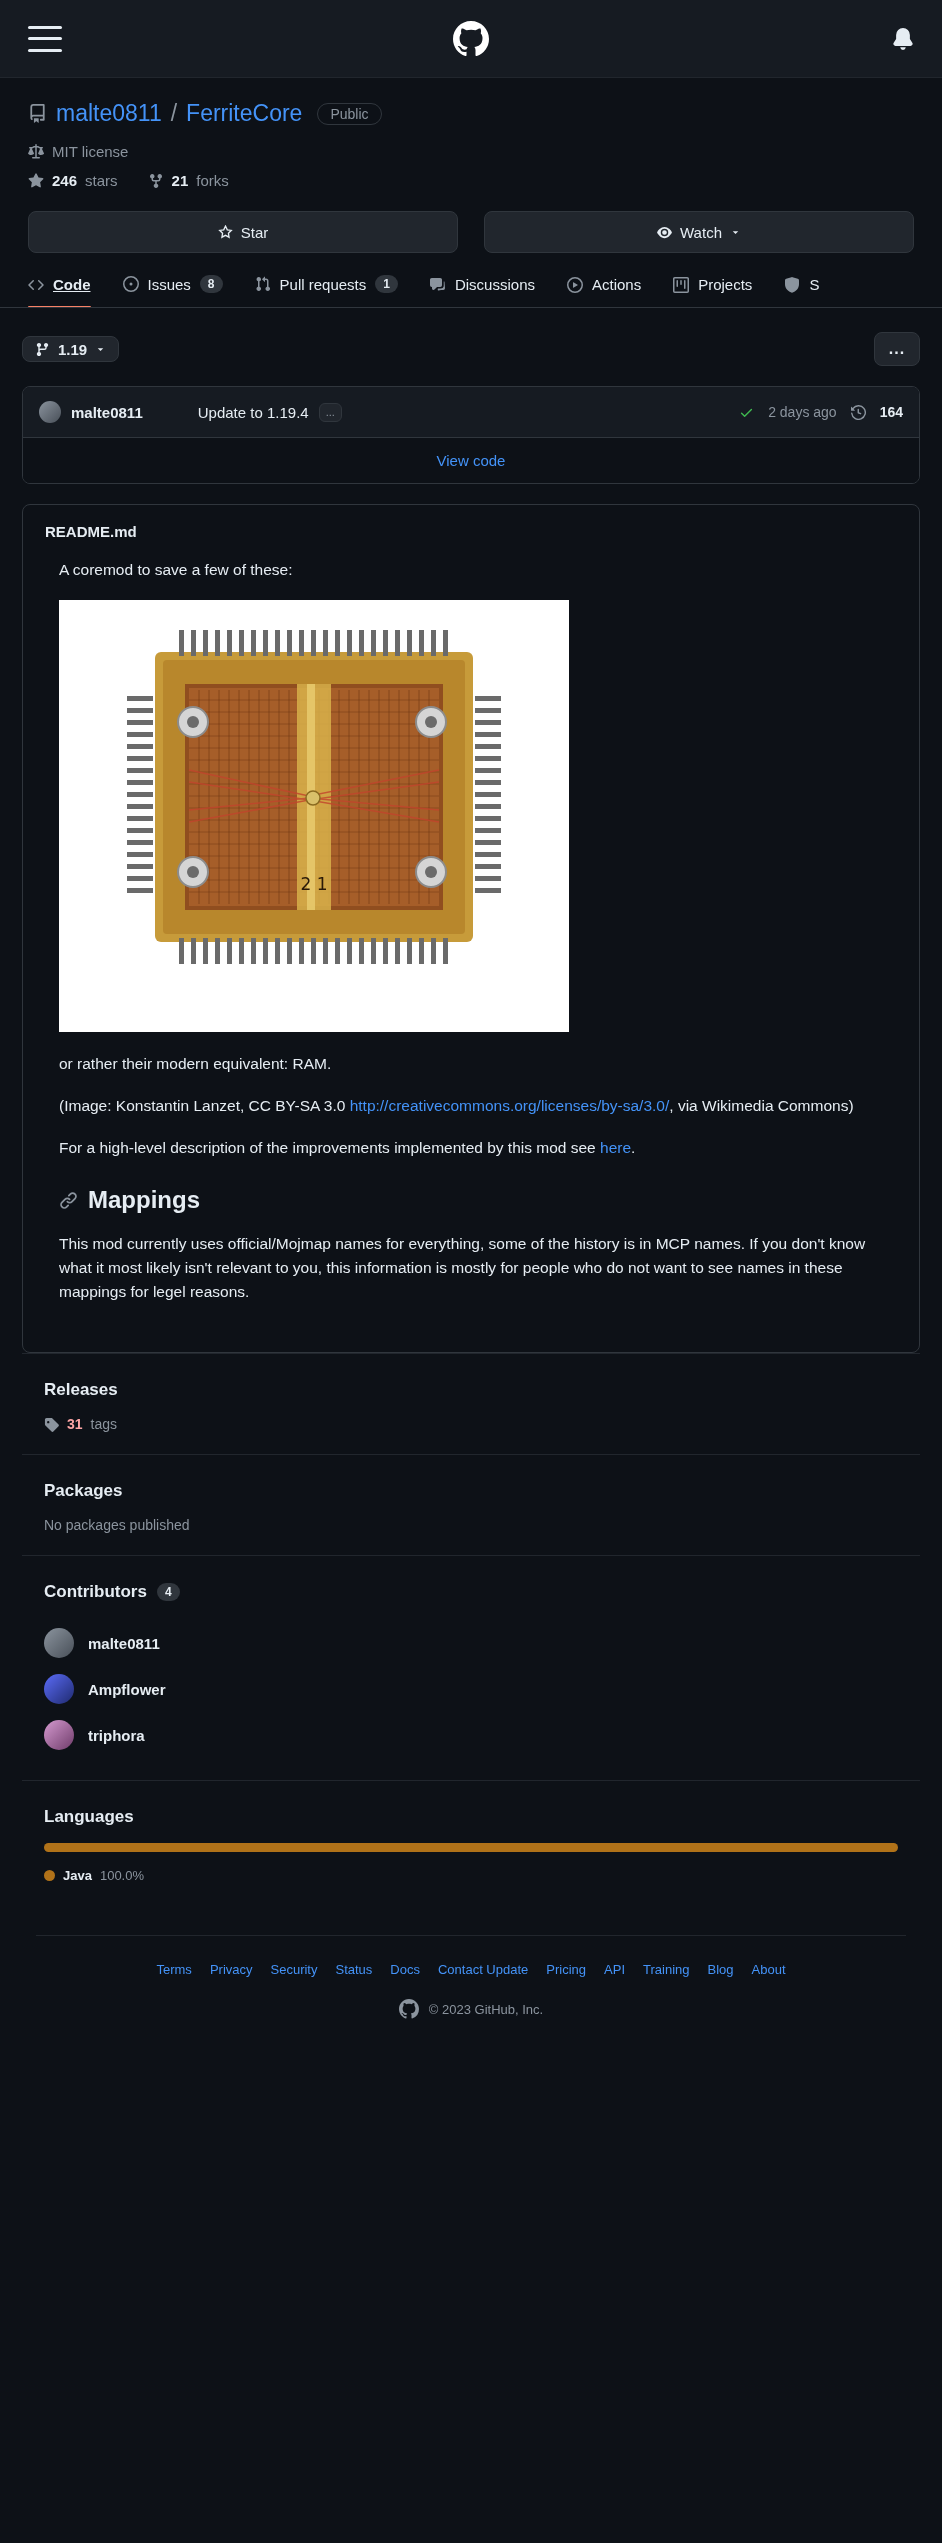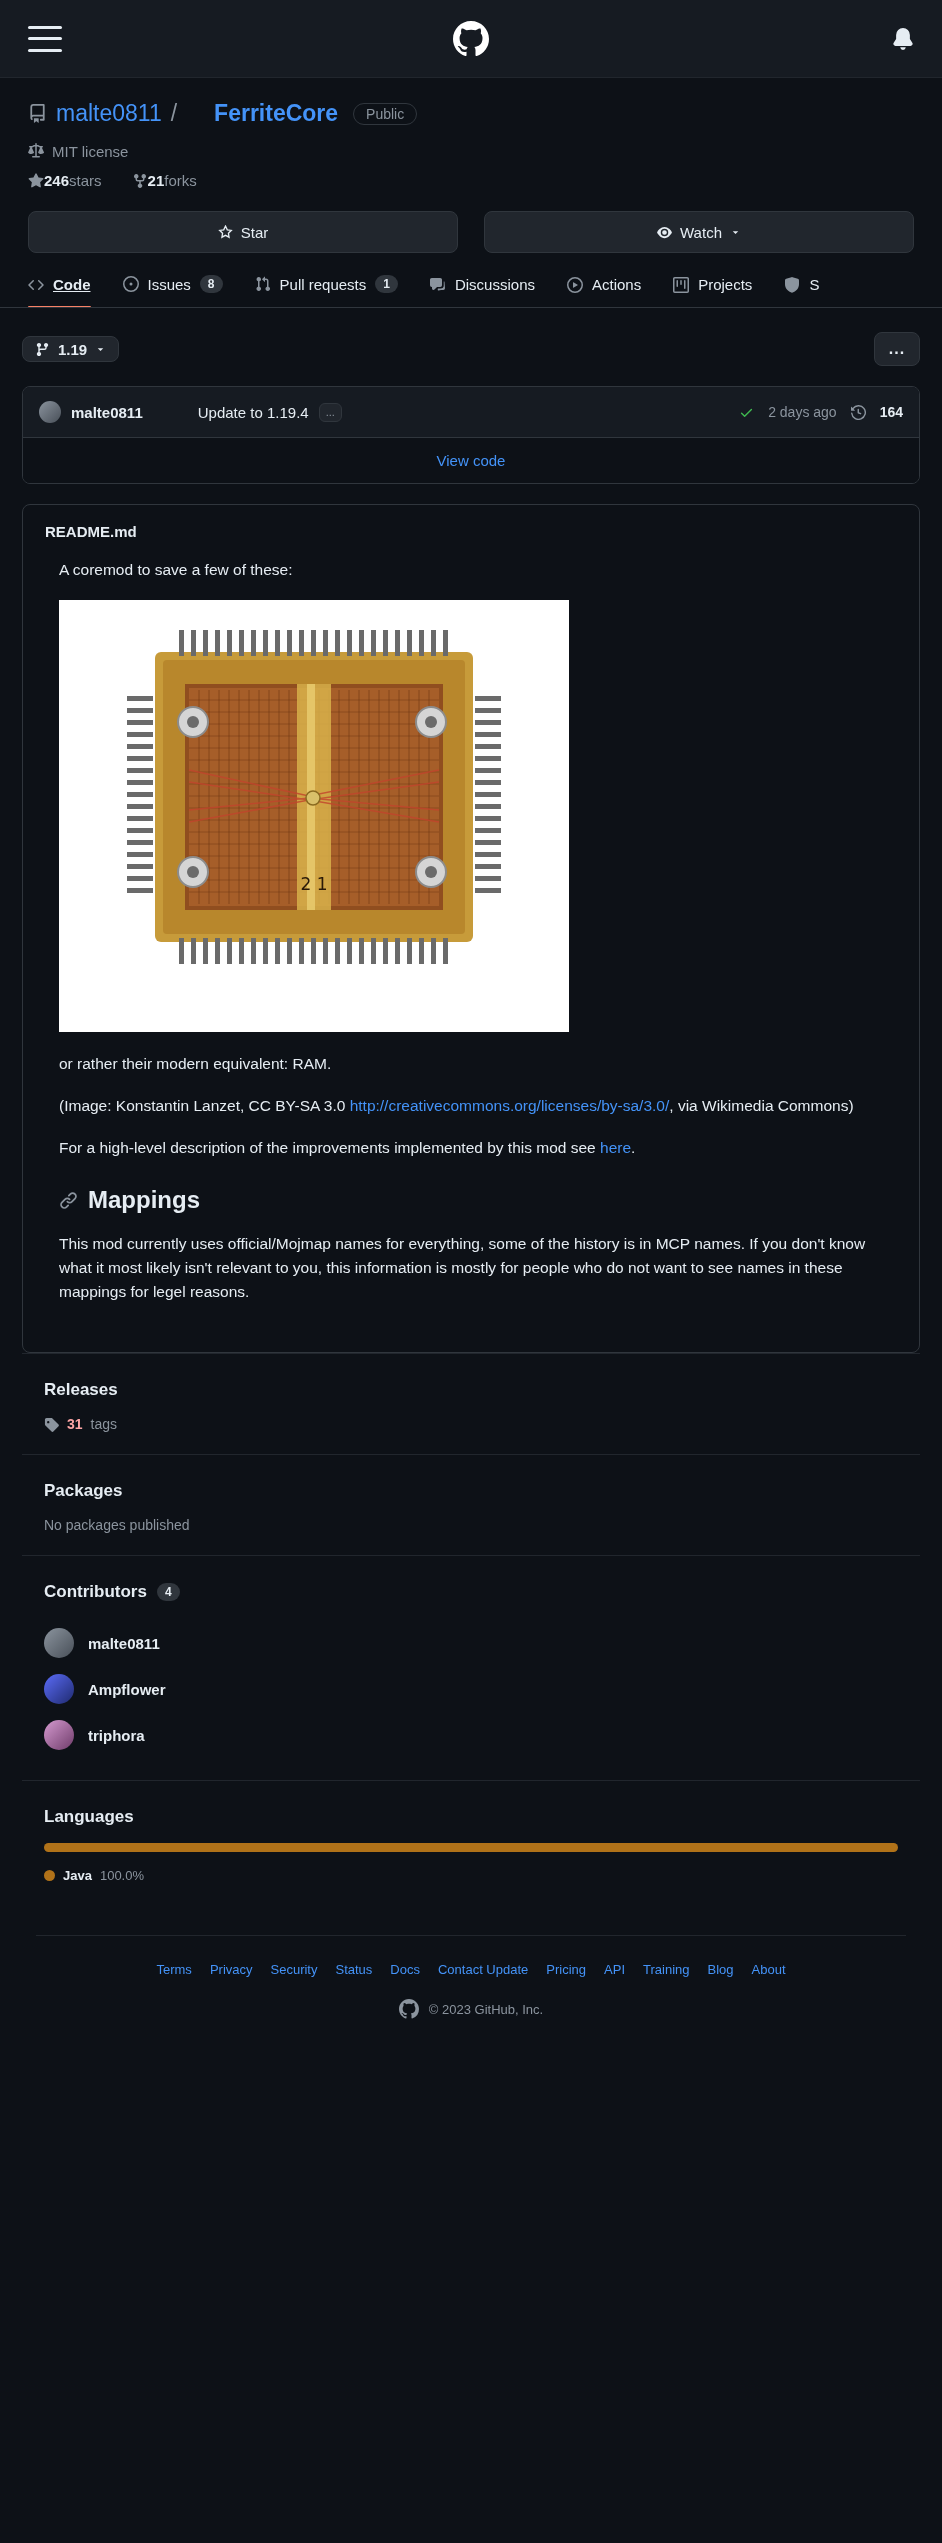--- a/index.html
+++ b/index.html
@@ -28,33 +28,33 @@
   .bell { margin-left: auto; }
 
   
   .repo-header { padding: 22px 28px 0 28px; }
   .repo-title {
     display: flex; align-items: center; gap: 9px;
     font-size: 23px; font-weight: 600;
   }
   .repo-title .owner { color: #4493f8; font-weight: 400; }
   .repo-title .sep { color: #8b949e; font-weight: 400; }
-  .repo-title .name { color: #4493f8; font-weight: 700; margin-left: 28px; }
+  .repo-title .name { color: #4493f8; font-weight: 400; }
   .badge-public {
     font-size: 14px; font-weight: 500; color: #8b949e;
     border: 1px solid #30363d; border-radius: 999px;
     padding: 2px 12px; margin-left: 6px;
   }
   .meta-row {
-    display: flex; align-items: flex-start; gap: 8px;
+    display: flex; align-items: center; gap: 8px;
     color: #8b949e; font-size: 15px; margin-top: 16px;
   }
   .meta-row + .meta-row { margin-top: 12px; }
   .meta-row .bold { color: #e6edf3; font-weight: 600; }
-  .meta-group { display: flex; align-items: center; margin-right: 22px; }
+  .meta-group { display: flex; align-items: center; gap: 8px; margin-right: 22px; }
 
   .btn-row { display: flex; gap: 26px; margin-top: 22px; }
   .btn {
     flex: 1; height: 42px;
     background: #21262d;
     border: 1px solid #30363d;
     border-radius: 8px;
     color: #e6edf3;
     font-size: 15px; font-weight: 500;
     display: flex; align-items: center; justify-content: center; gap: 8px;

